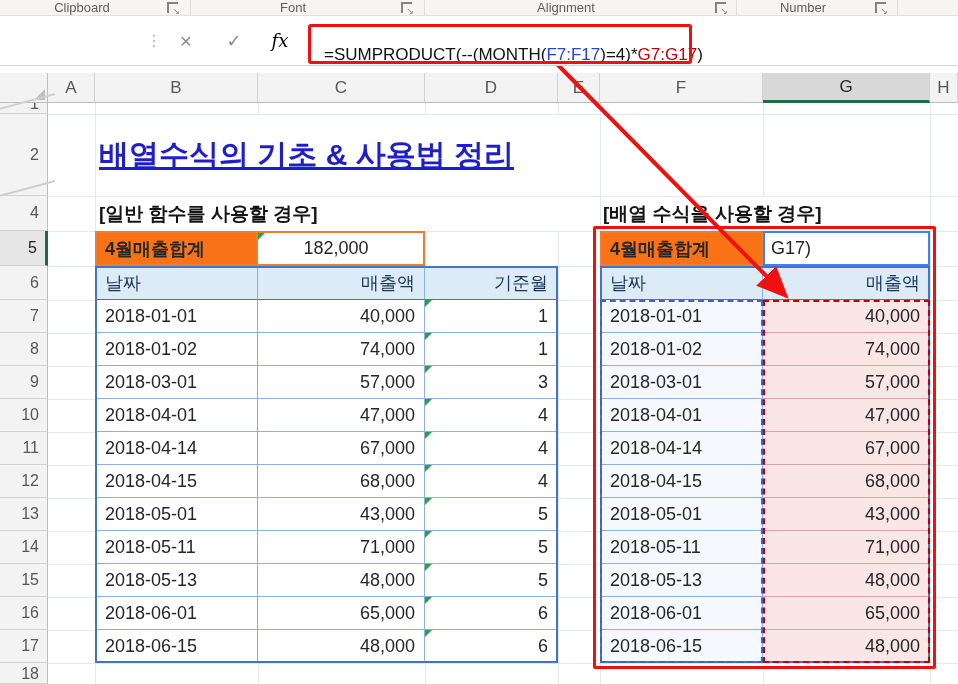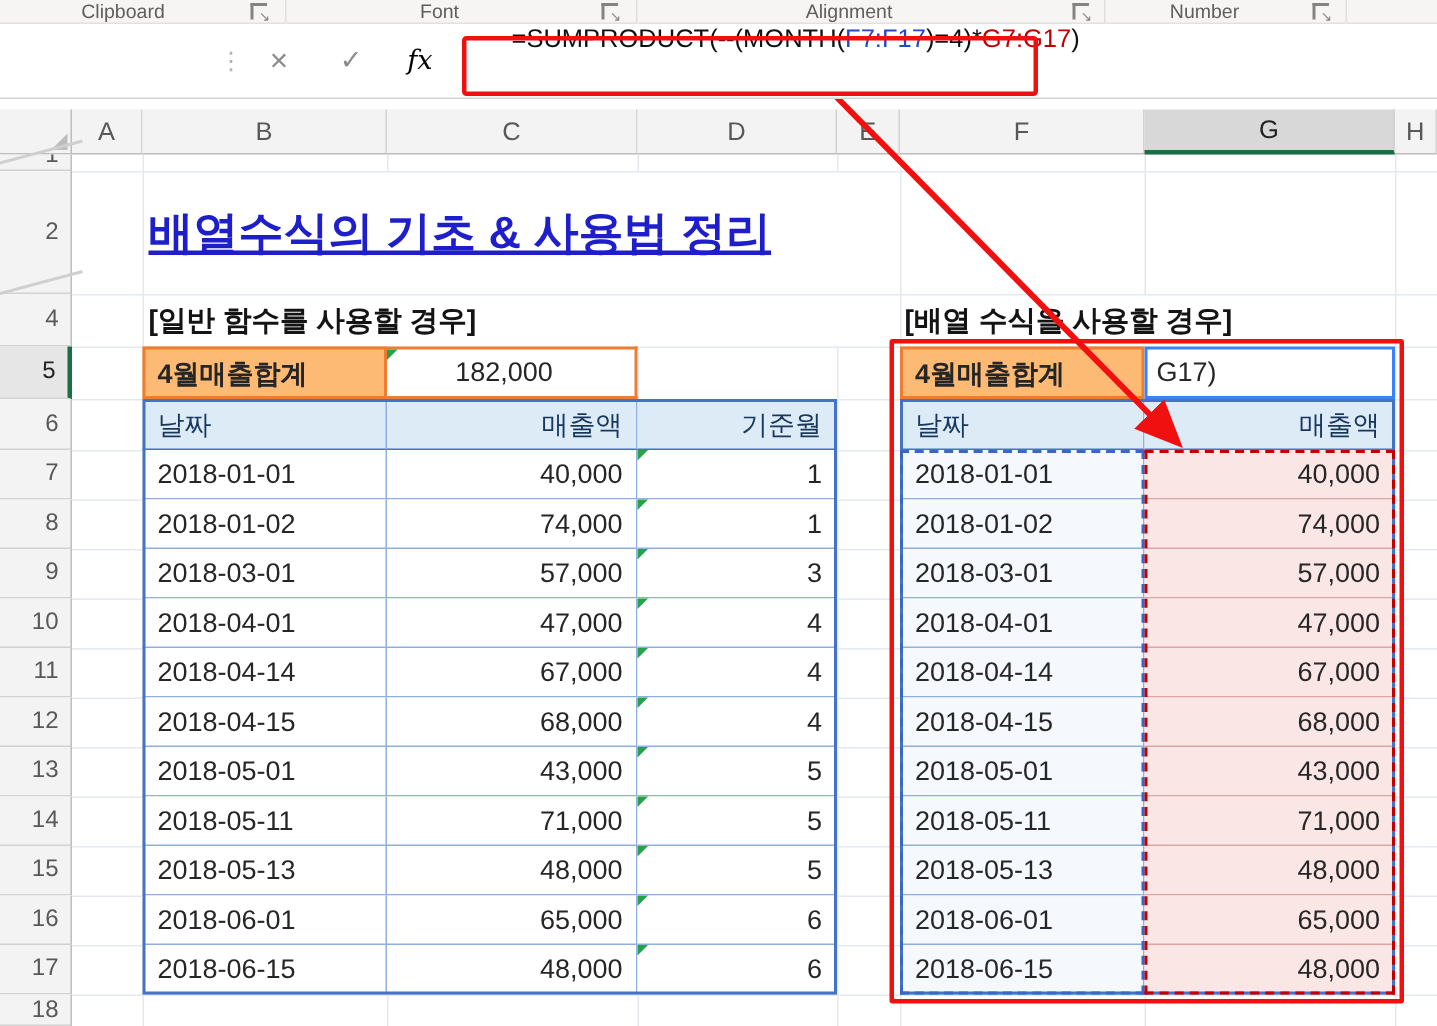--- a/index.html
+++ b/index.html
@@ -13,21 +13,21 @@
   .lau span{position:absolute;right:-2px;bottom:-3px;font-size:9px;color:#85837f;line-height:1}
   
   #fbar{position:absolute;left:0;top:16px;width:958px;height:50px;background:#fff;border-bottom:1px solid #d5d3d1;z-index:8}
   #namebox{position:absolute;left:0;top:0;width:130px;height:49px;display:flex;align-items:center;padding-left:12px;font-size:15px;color:#222;border-right:1px solid #e4e2e0}
   #namebox .dd{position:absolute;right:10px;font-size:10px;color:#666}
   .fb-dots{position:absolute;left:146px;top:0;height:49px;display:flex;align-items:center;font-size:16px;color:#b5b3b1}
   .fb-btn{position:absolute;top:0;height:49px;width:36px;display:flex;align-items:center;justify-content:center;color:#8b8b8b;cursor:default}
   #btn-cancel{left:168px;font-size:21px}
   #btn-enter{left:216px;font-size:18px}
   #btn-fx{left:262px;font-size:18px;font-family:"DejaVu Serif",serif;font-style:italic;color:#000000}
-  #formula{position:absolute;left:341px;top:0;height:49px;display:flex;align-items:flex-start;font-size:17px;color:#111;white-space:pre}
+  #formula{position:absolute;left:324px;top:0;height:49px;display:flex;align-items:flex-end;font-size:17px;color:#111;white-space:pre}
   #formula .ref1{color:#2149C8}
   #formula .ref2{color:#C00000}
   #formula-box{position:absolute;left:308px;top:24px;width:384px;height:40px;border:3px solid #F01010;border-radius:3px;z-index:9;pointer-events:none}
   
   .colh{position:absolute;top:73px;height:30px;background:#f3f3f3;border-right:1px solid #d2d2d2;border-bottom:1px solid #bdbdbd;display:flex;align-items:center;justify-content:center;font-size:17px;color:#585858;overflow:hidden;z-index:1}
   .colh.active{background:#d8d8d8;border-bottom:3px solid #1B6E44;color:#222}
   #corner{position:absolute;left:0;top:73px;width:48px;height:30px;background:#f3f3f3;border-right:1px solid #bdbdbd;border-bottom:1px solid #bdbdbd;z-index:1}
   #corner .tri{position:absolute;right:2px;bottom:2px;width:0;height:0;border-left:11px solid transparent;border-bottom:11px solid #bdbdbd}
   .rh{position:absolute;left:0;width:48px;background:#f3f3f3;border-right:1px solid #bdbdbd;border-bottom:1px solid #d2d2d2;display:flex;align-items:center;justify-content:flex-end;padding-right:8px;font-size:16px;color:#585858;z-index:1}
   .rh.active{background:#e6e6e6;border-right:3px solid #1B6E44;color:#222}
@@ -39,21 +39,21 @@
   
   .cell{position:absolute;height:33px;display:flex;align-items:center;background:#fff;border-right:1px solid #8FB0DC;border-bottom:1px solid #8FB0DC;font-size:18px;color:#262626;z-index:1}
   .cB{left:95px;width:163px}.cC{left:258px;width:167px}.cD{left:425px;width:133px}.cF{left:600px;width:163px}.cG{left:763px;width:167px}
   .r7{top:300px}.r8{top:333px}.r9{top:366px}.r10{top:399px}.r11{top:432px}.r12{top:465px}.r13{top:498px}.r14{top:531px}.r15{top:564px}.r16{top:597px}.r17{top:630px}
   .al{padding-left:10px}
   .ar{justify-content:flex-end;padding-right:9px}
   .rdate{background:#F5F8FC}
   .ramt{background:#FBE6E6;border-right-color:#DCA5A5;border-bottom-color:#DCA5A5}
   .h6{position:absolute;top:266px;height:34px;background:#DDEBF7;color:#17375D;display:flex;align-items:center;font-size:18px;border-right:1px solid #8FB0DC;border-bottom:1px solid #4472C4;z-index:1}
   .cell5{position:absolute;top:231px;height:35px;display:flex;align-items:center;font-size:18px;z-index:1}
-  #b5,#f5{background:#fdba74;border:2px solid #ED7D31;font-weight:bold;padding-left:8px}
+  #b5,#f5{background:#f97316;border:2px solid #ED7D31;font-weight:bold;padding-left:8px}
   #c5{background:#fff;border:2px solid #ED7D31;border-left:none;justify-content:center;padding-right:9px}
   #g5{background:#fff;border:2px solid #3b82f6;padding-left:6px}
   .outline{position:absolute;border:2px solid #4472C4;z-index:2;pointer-events:none}
   .dash{position:absolute;z-index:4;pointer-events:none}
   #frange{border:2px dashed #3A66C8}
   #grange{border:2px dashed #C00000}
   #bigred{position:absolute;left:593px;top:226px;width:343px;height:443px;border:3px solid #F01010;border-radius:2px;z-index:6;pointer-events:none}
   #title{position:absolute;left:99px;top:114px;height:82px;display:flex;align-items:center;font-size:30px;font-weight:bold;color:#1E1ECB;text-decoration:underline;z-index:1}
   .sec{position:absolute;top:196px;height:35px;display:flex;align-items:center;font-size:19px;font-weight:bold;color:#141414;z-index:2}
   .gt{position:absolute;left:0;top:0;width:0;height:0;border-top:7px solid #27A24B;border-right:7px solid transparent}

